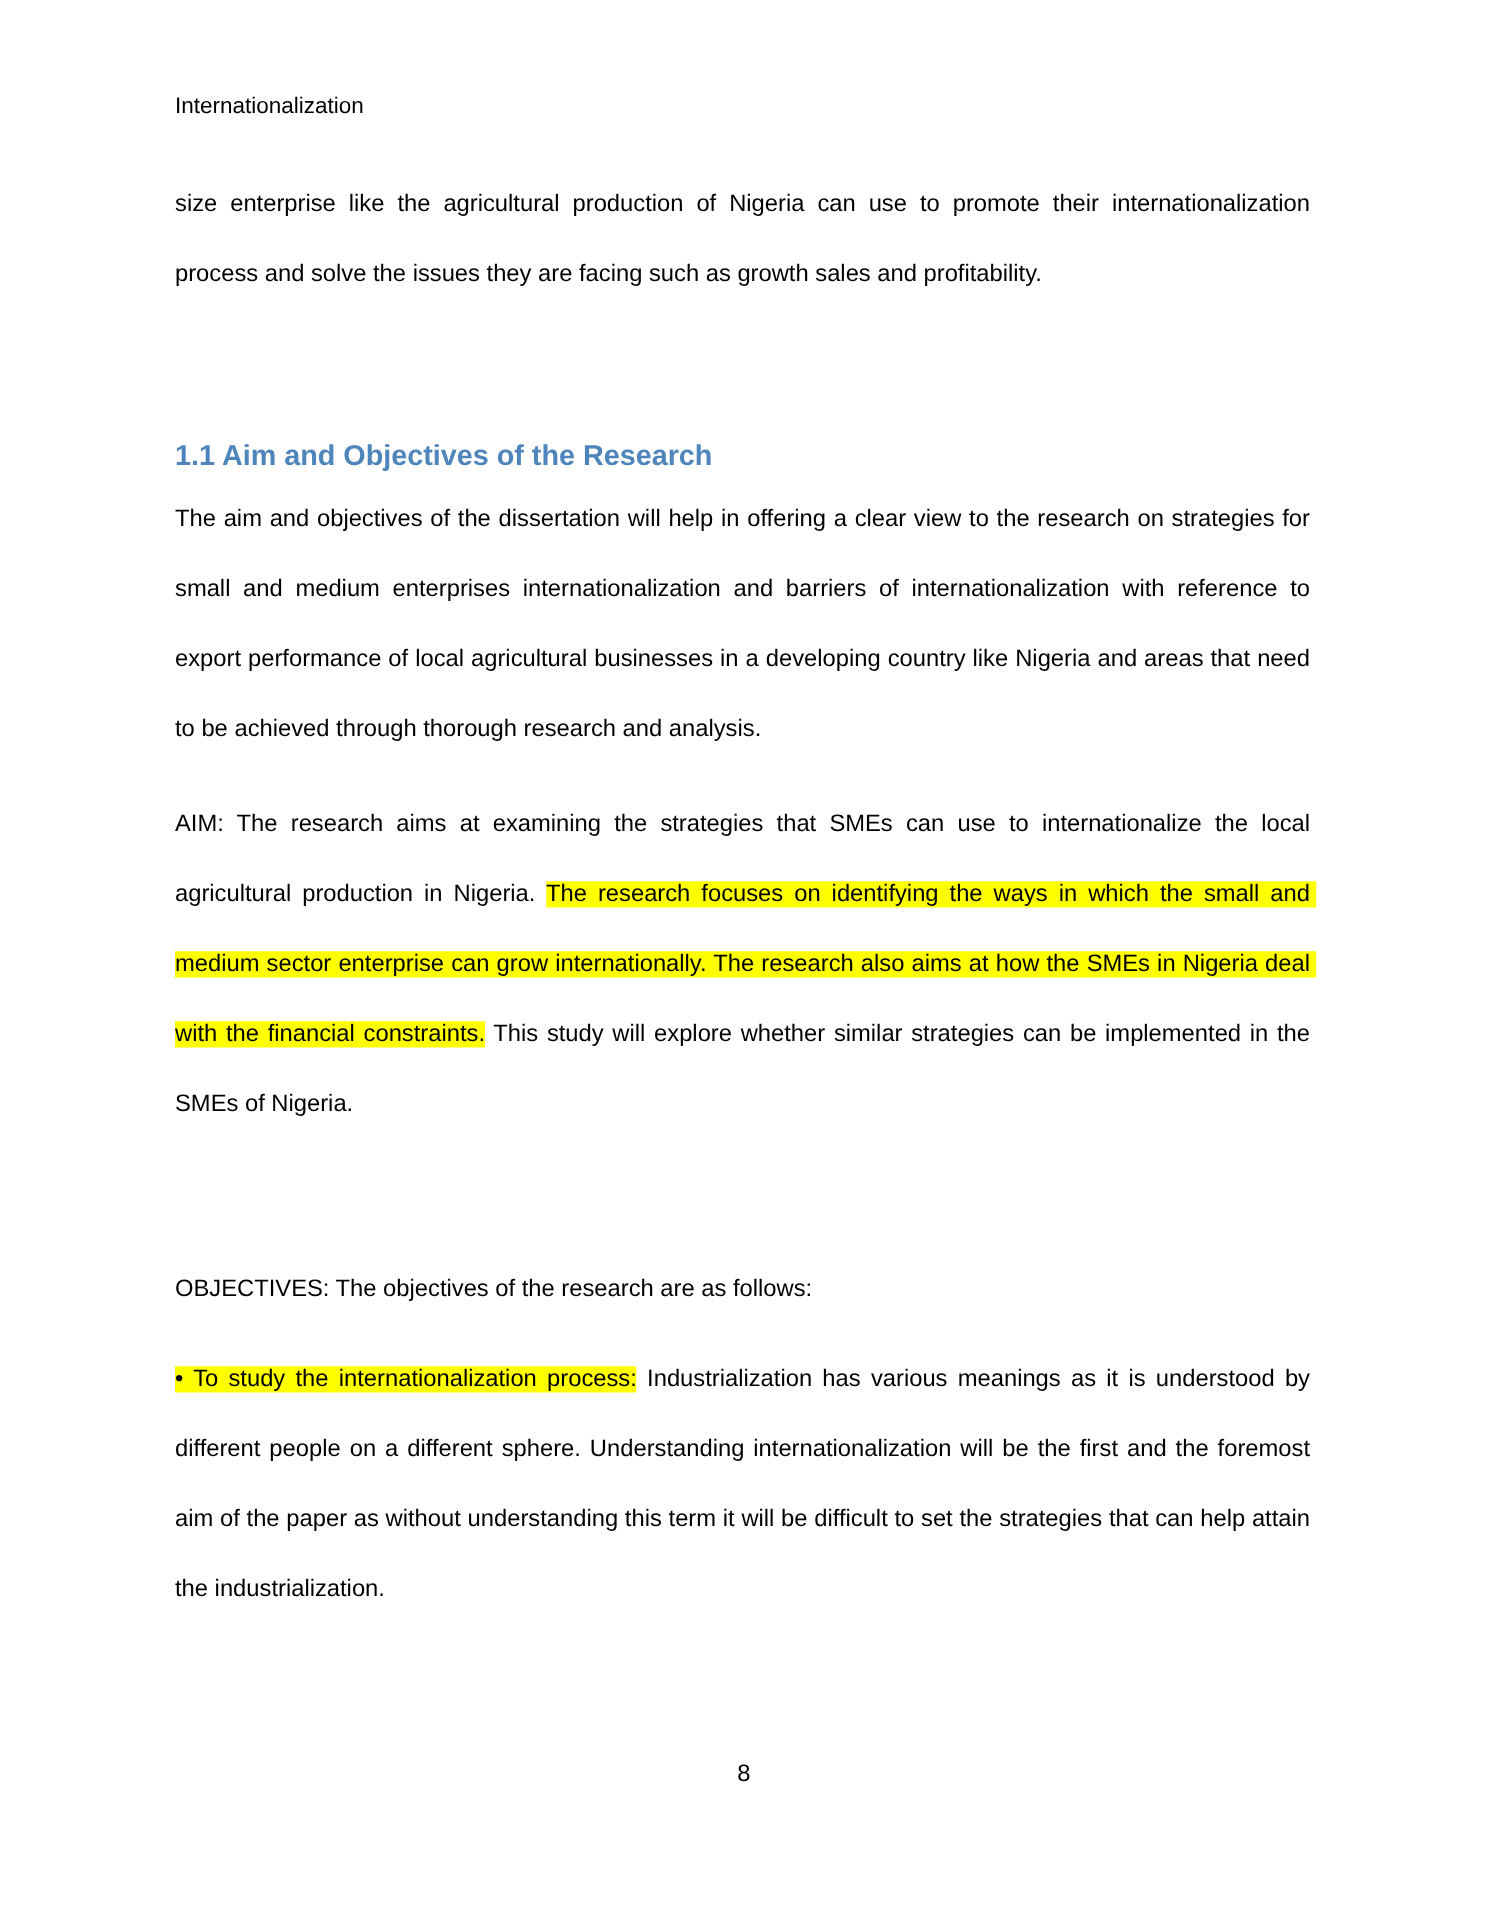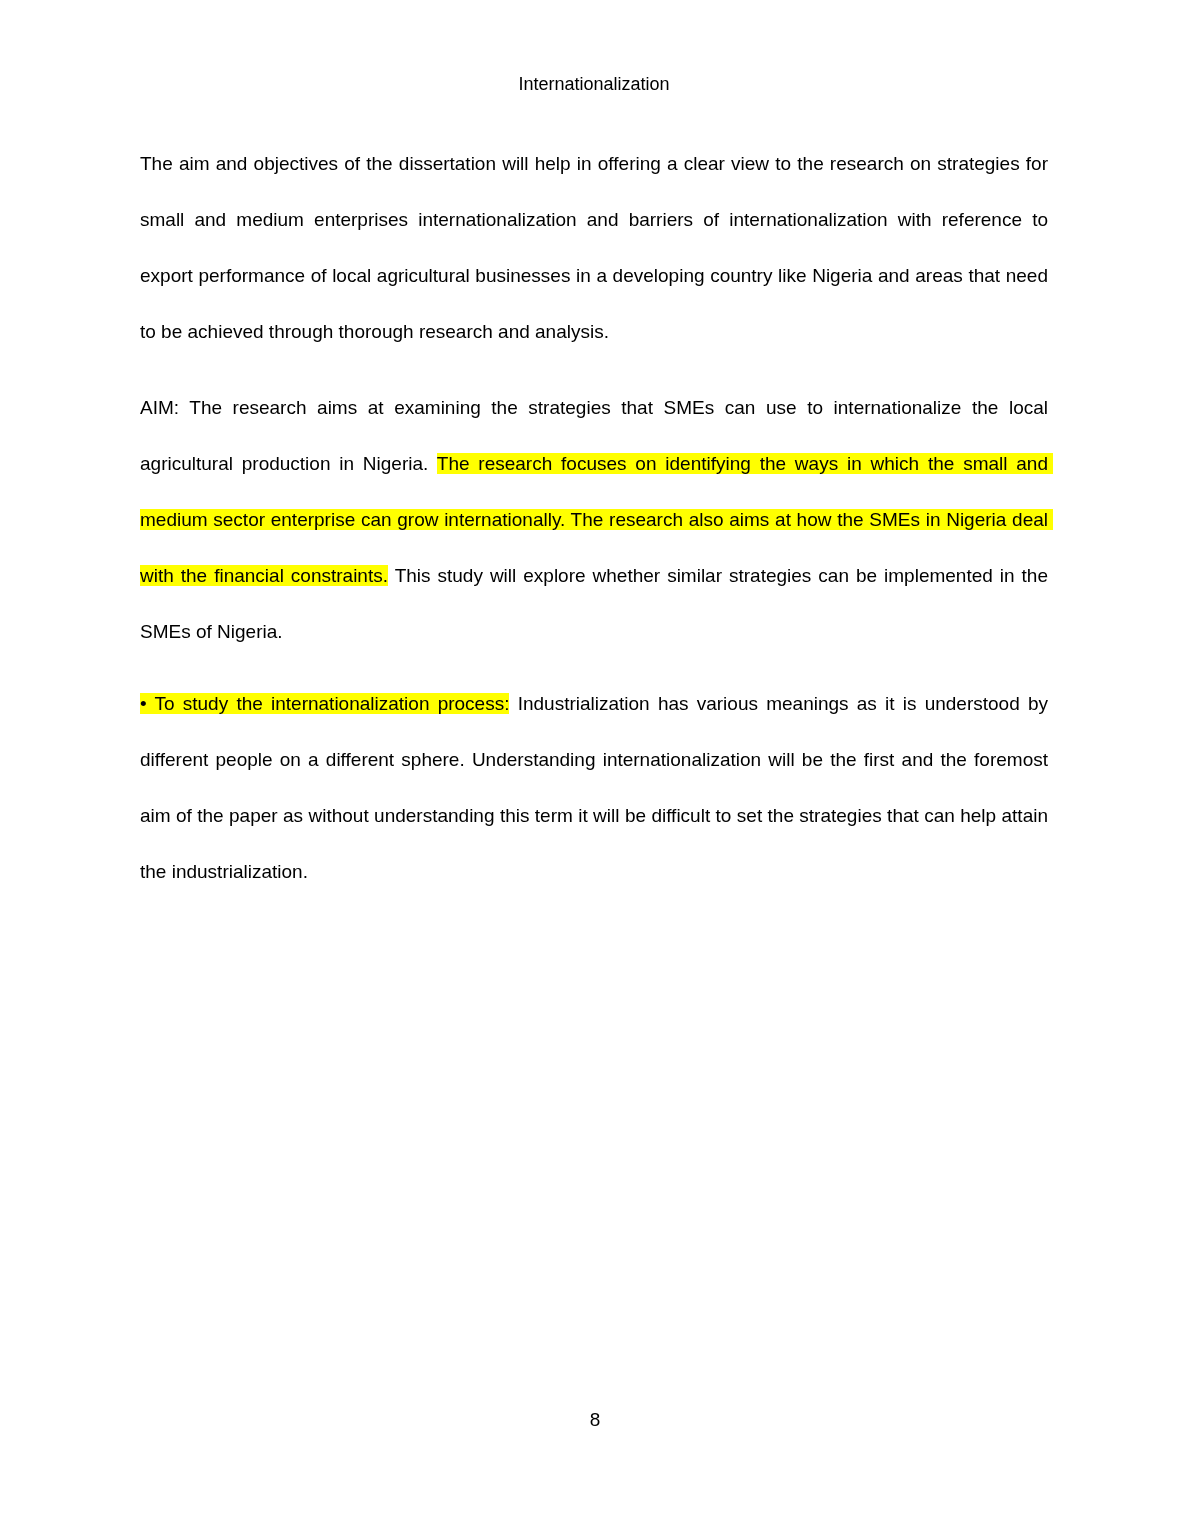--- a/index.html
+++ b/index.html
@@ -18,21 +18,20 @@
     position: relative;
     box-sizing: border-box;
     width: 1190px;
     height: 1540px;
     padding: 72px 142px 0 140px;
   }
   .doc-header {
     font-size: 18px;
     line-height: 24px;
     margin: 0 0 40px 0;
-    text-align: center;
   }
   .para {
     font-size: 19px;
     line-height: 56px;
     text-align: justify;
     margin: 0;
   }
   .para span { white-space: pre-wrap; }
   .section-heading {
     font-size: 23px;
@@ -57,24 +56,27 @@
     line-height: 24px;
   }
 </style>
 </head>
 <body>
 
 <div class="page">
 
   <div class="doc-header">Internationalization</div>
 
+  <p class="para para-intro"><span>size enterprise like the agricultural production of Nigeria can use to promote their internationalization process and solve the issues they are facing such as growth sales and profitability.</span></p>
 
+  <h2 class="section-heading" style="color: rgb(78, 134, 188);">1.1 Aim and Objectives of the Research</h2>
 
   <p class="para"><span>The aim and objectives of the dissertation will help in offering a clear view to the research on strategies for small and medium enterprises internationalization and barriers of internationalization with reference to export performance of local agricultural businesses in a developing country like Nigeria and areas that need to be achieved through thorough research and analysis.</span></p>
 
   <p class="para para-aim"><span class="b">AIM</span><span>: The research aims at examining the strategies that SMEs can use to internationalize the local agricultural production in Nigeria. </span><span class="hl">The research focuses on identifying the ways in which the small and medium sector enterprise can grow internationally. The research also aims at how the SMEs in Nigeria deal with the financial constraints.</span><span> This study will explore whether similar strategies can be implemented in the SMEs of Nigeria.</span></p>
 
+  <p class="para para-objectives-lead"><span>OBJECTIVES: The objectives of the research are as follows:</span></p>
 
   <p class="para para-objective"><span class="hl">• To study the internationalization process:</span><span> Industrialization has various meanings as it is understood by different people on a different sphere. Understanding internationalization will be the first and the foremost aim of the paper as without understanding this term it will be difficult to set the strategies that can help attain the industrialization.</span></p>
 
   <div class="page-number">8</div>
 
 </div>
 
 </body></html>

